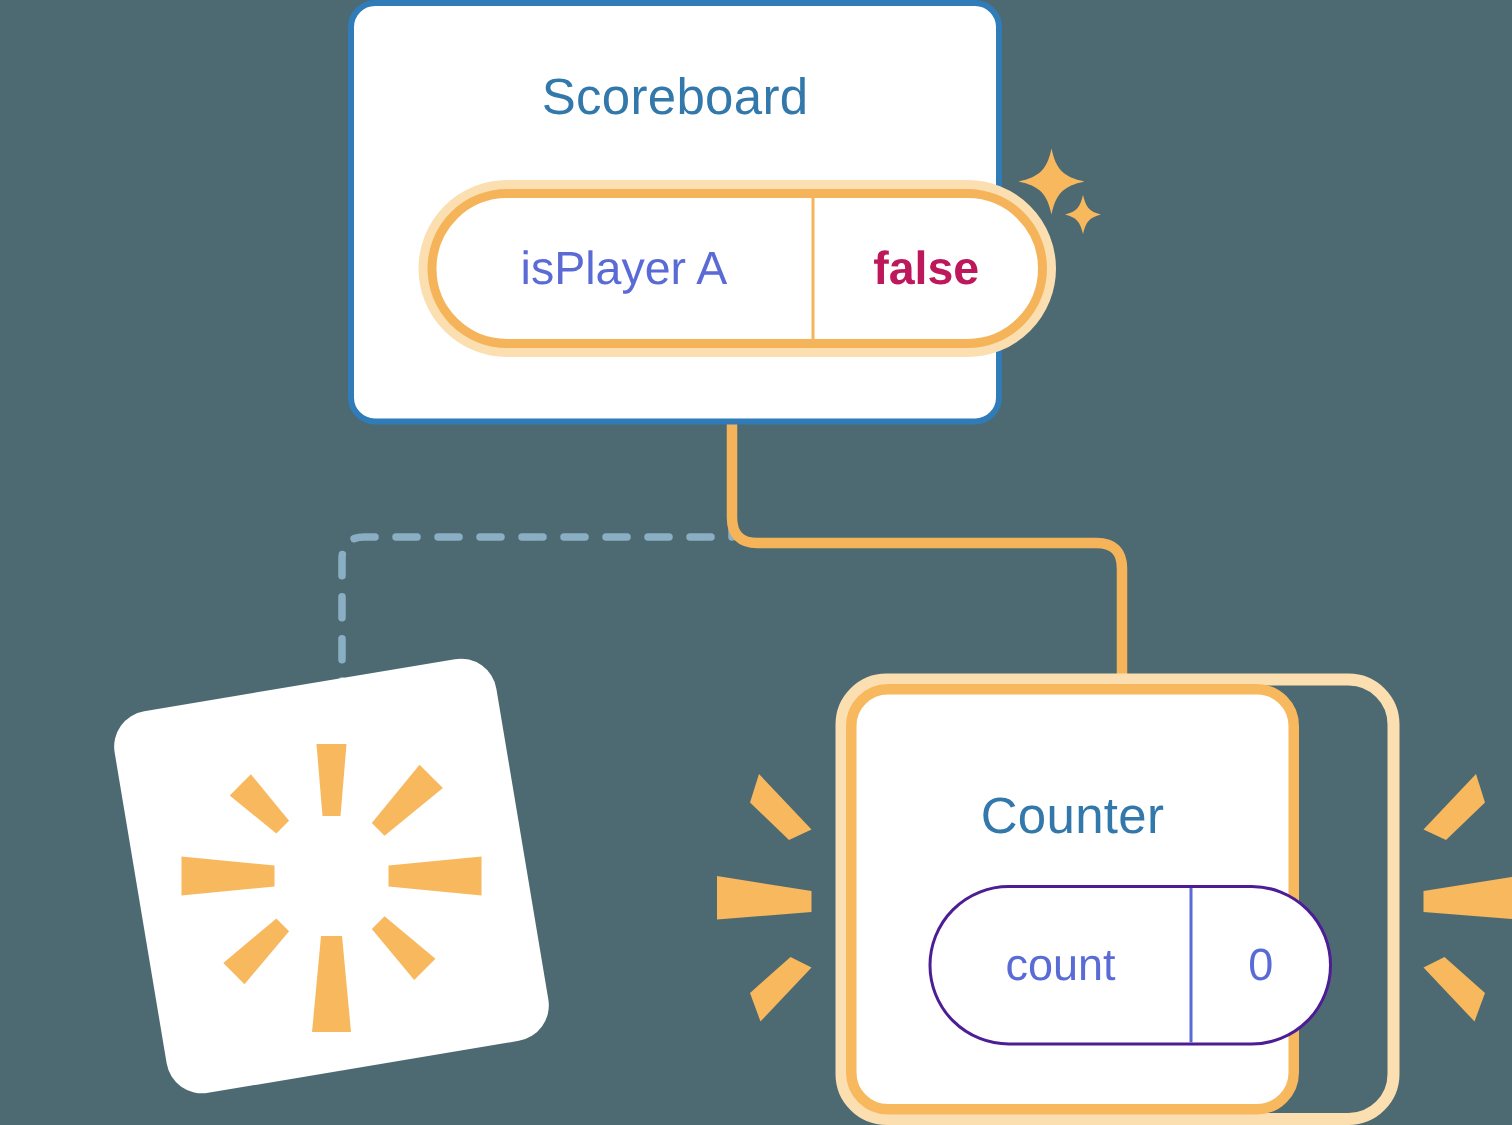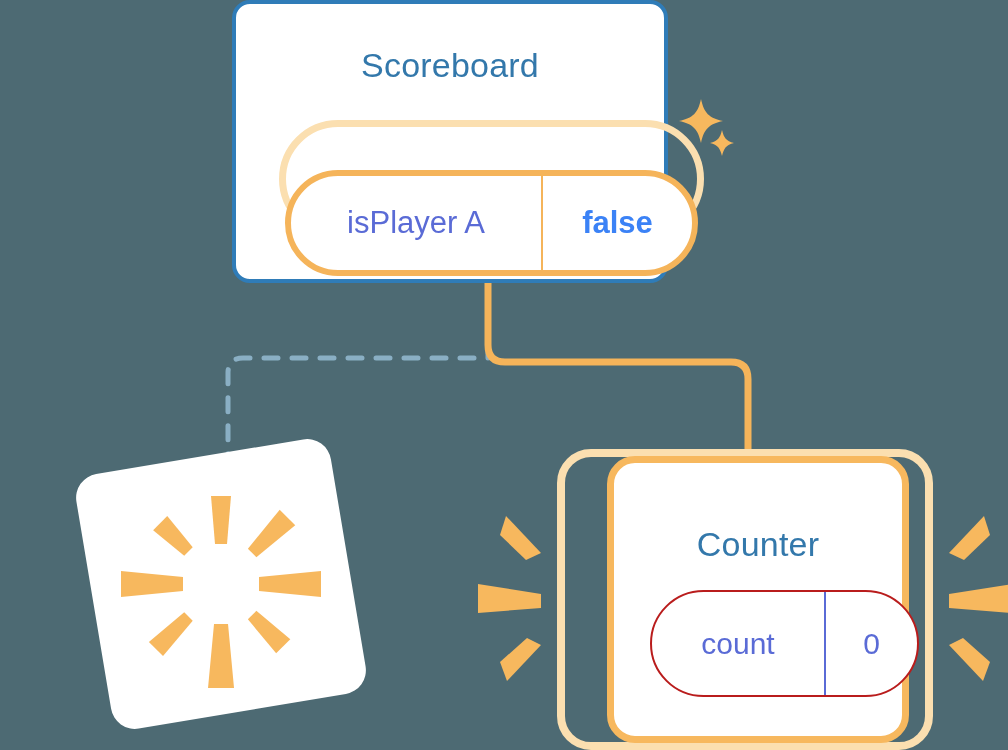--- a/index.html
+++ b/index.html
@@ -75,37 +75,36 @@
     position: absolute;
     left: 6px; top: 6px;
     width: 413px;
     height: 106px;
     box-sizing: border-box;
     background: #ffffff;
     border: 6px solid #f5b45a;
     border-radius: 53px;
     display: flex;
     align-items: stretch;
-    margin-top: 44px;
   }
   .pill-orange .cell-key {
     flex: 0 0 250px;
     display: flex;
     align-items: center;
     justify-content: center;
     color: #5a6bd6;
     font-size: 31px;
     border-right: 2px solid #f5b45a;
   }
   .pill-orange .cell-val {
     flex: 1 1 auto;
     display: flex;
     align-items: center;
     justify-content: center;
-    color: #3b82f6;
+    color: #be185d;
     font-size: 31px;
     font-weight: bold;
   }
 
   
   .card-counter-wrap {
     position: absolute;
     left: 557px;
     top: 449px;
     width: 376px;
@@ -123,35 +122,34 @@
   }
   .card-counter {
     position: absolute;
     left: 7px; top: 7px;
     width: 302px;
     height: 287px;
     box-sizing: border-box;
     background: #ffffff;
     border: 7px solid #f7b85e;
     border-radius: 28px;
-    margin-left: 43px;
   }
   .card-counter .card-title-blue {
     top: 62px;
     font-size: 34px;
   }
   .pill-blue {
     position: absolute;
-    left: 36px;
+    left: 48px;
     top: 127px;
     width: 269px;
     height: 107px;
     box-sizing: border-box;
     background: #ffffff;
-    border: 2px solid #b91c1c;
+    border: 2px solid #4c1d95;
     border-radius: 54px;
     display: flex;
     align-items: stretch;
   }
   .pill-blue .cell-key {
     flex: 0 0 172px;
     display: flex;
     align-items: center;
     justify-content: center;
     color: #5a6bd6;

